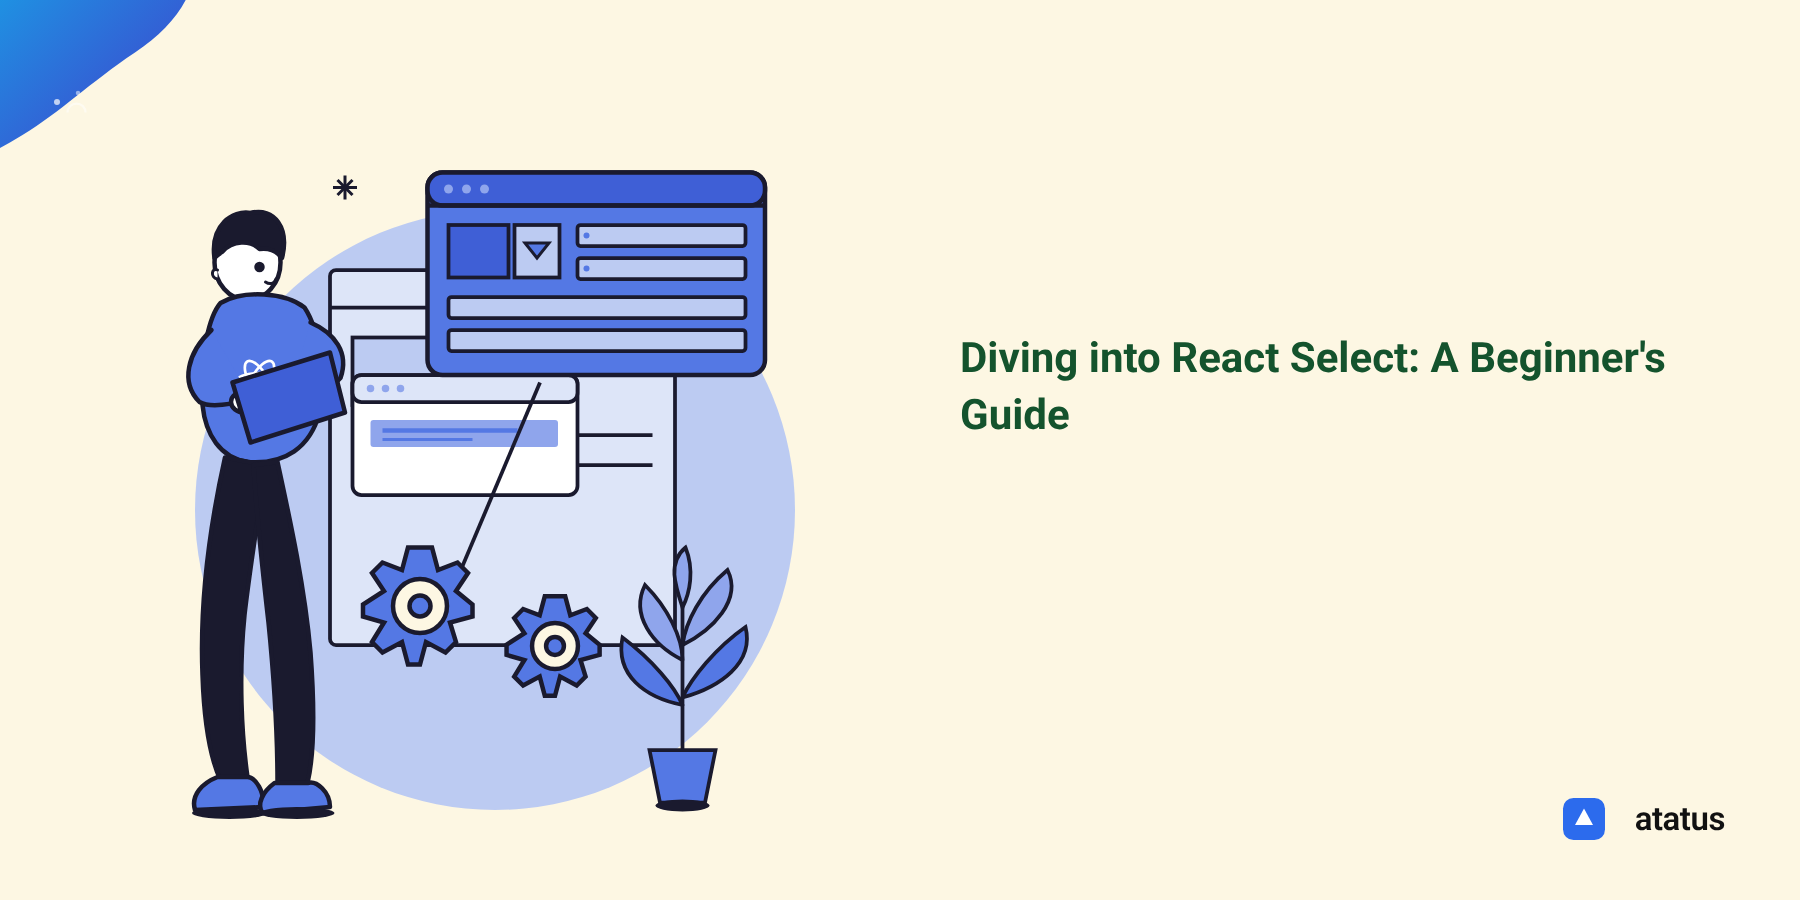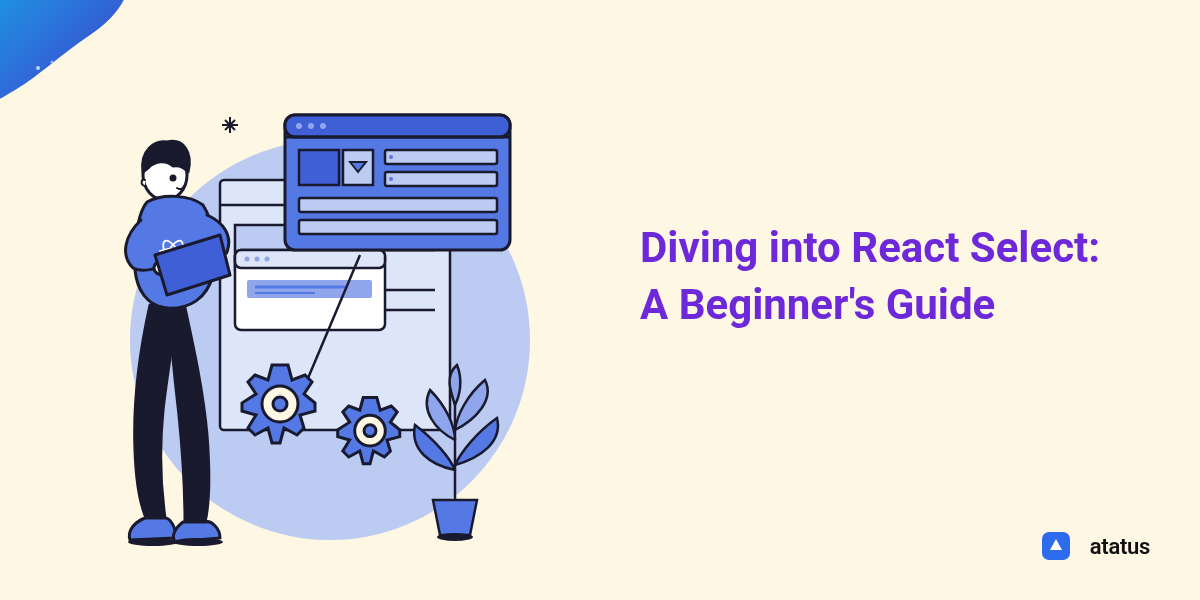--- a/index.html
+++ b/index.html
@@ -1,19 +1,19 @@
 <!DOCTYPE html>
 <html><head>
 <meta charset="utf-8">
 <style>
 *{margin:0;padding:0;box-sizing:border-box}
 body{width:1200px;height:600px;background:#FDF7E3;font-family:-apple-system,BlinkMacSystemFont,'Segoe UI',Roboto,sans-serif;position:relative;overflow:hidden}
 .blob{position:absolute;top:-20px;left:-10px;width:170px;height:150px}
 .illus{position:absolute;left:85px;top:80px;width:470px;height:480px}
-.title{position:absolute;left:640px;top:220px;width:480px;font-size:42px;font-weight:700;color:#6d28d9;line-height:1.35}
+.title{position:absolute;left:640px;top:220px;width:480px;font-size:28px;font-weight:700;color:#14532d;line-height:1.35}
 .brand{position:absolute;right:50px;bottom:40px;display:flex;align-items:center;gap:20px}
 .brand-icon{width:28px;height:28px;background:#2C6BED;border-radius:7px;display:flex;align-items:center;justify-content:center}
 .brand-text{font-size:22px;font-weight:600;color:#111;letter-spacing:-0.3px}
 </style>
 </head>
 <body>
 
 <svg class="blob" viewBox="0 0 170 150">
   <defs>
     <linearGradient id="bg1" x1="0%" y1="0%" x2="100%" y2="100%">

